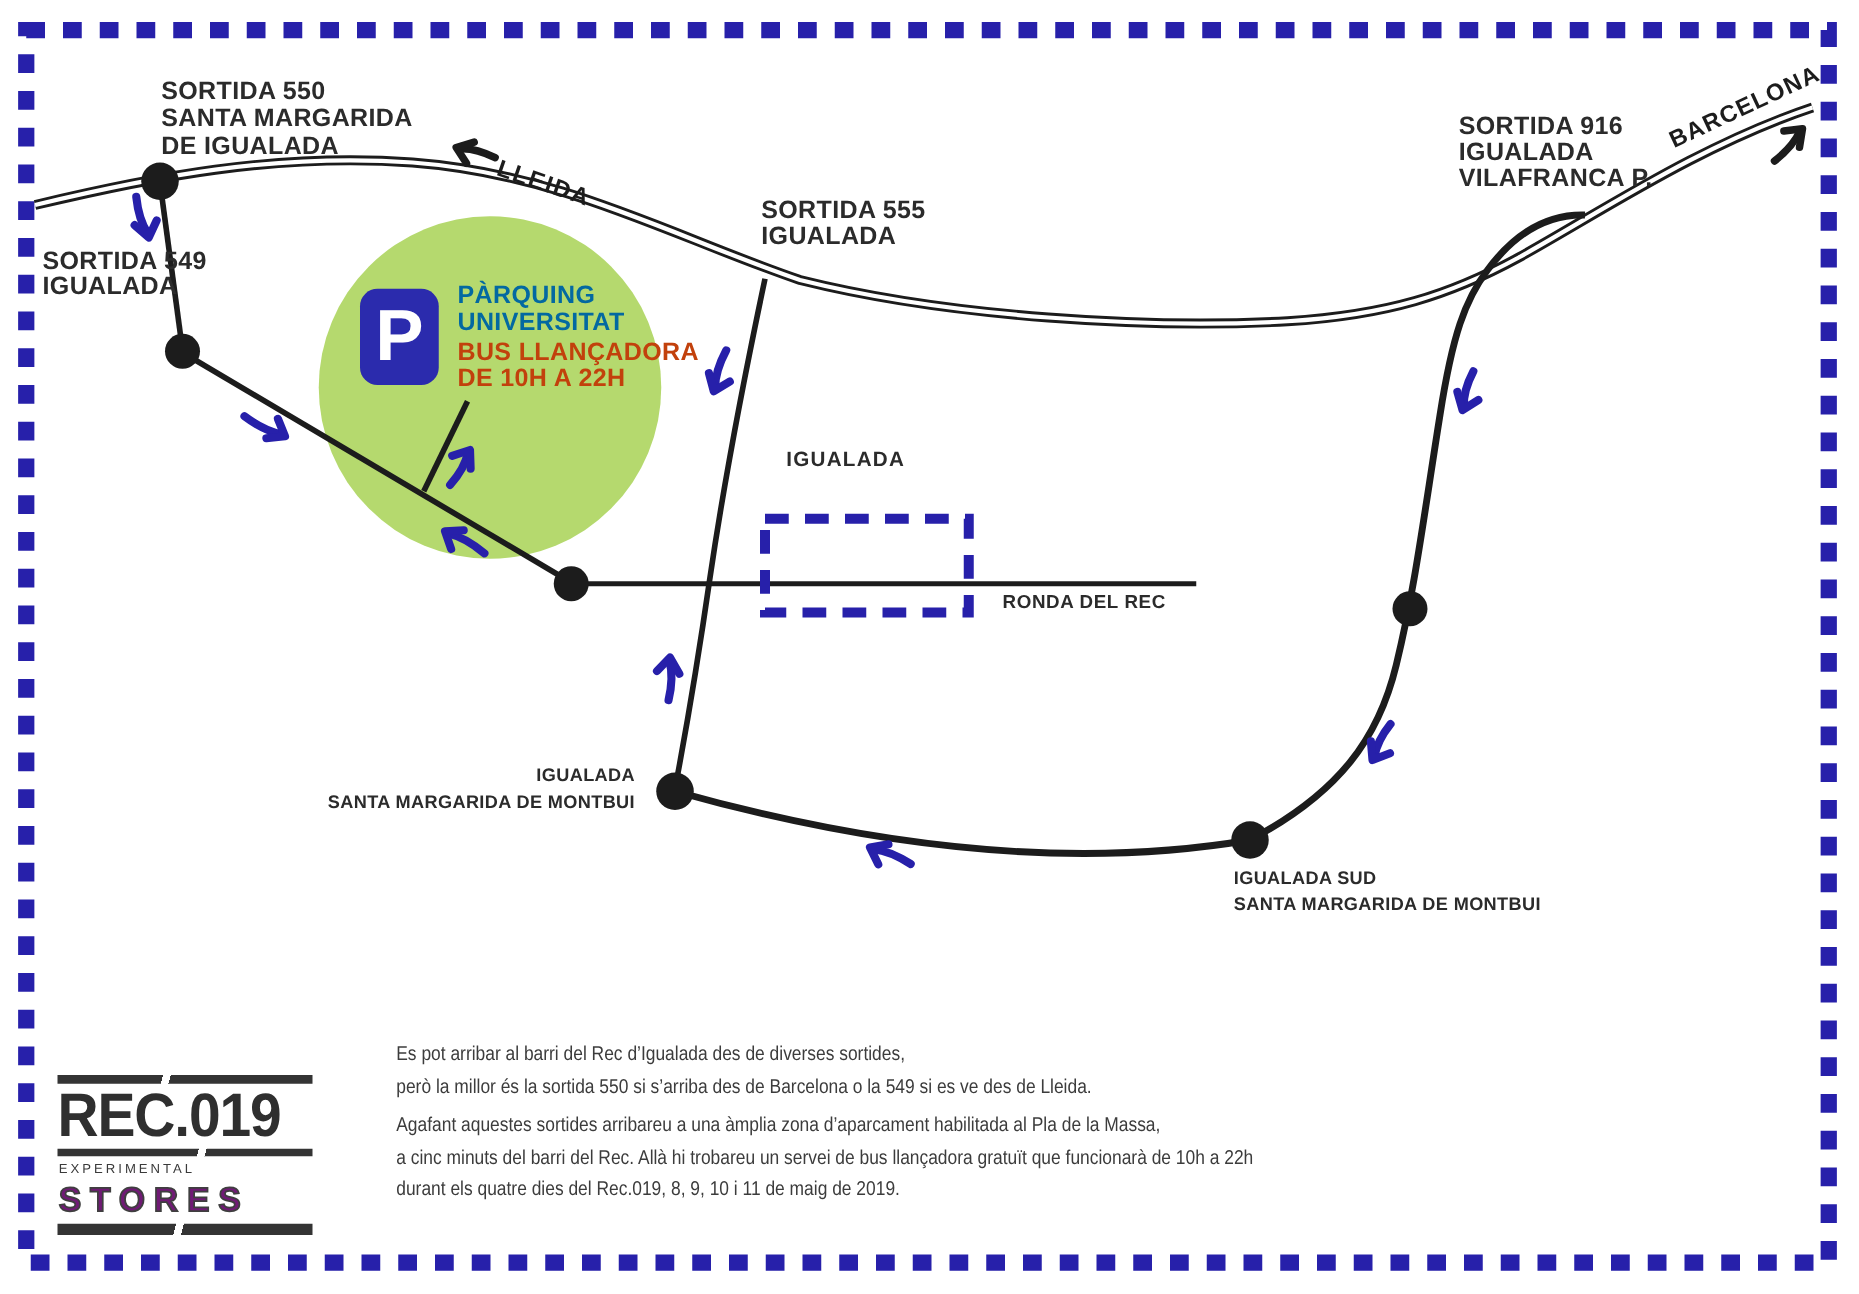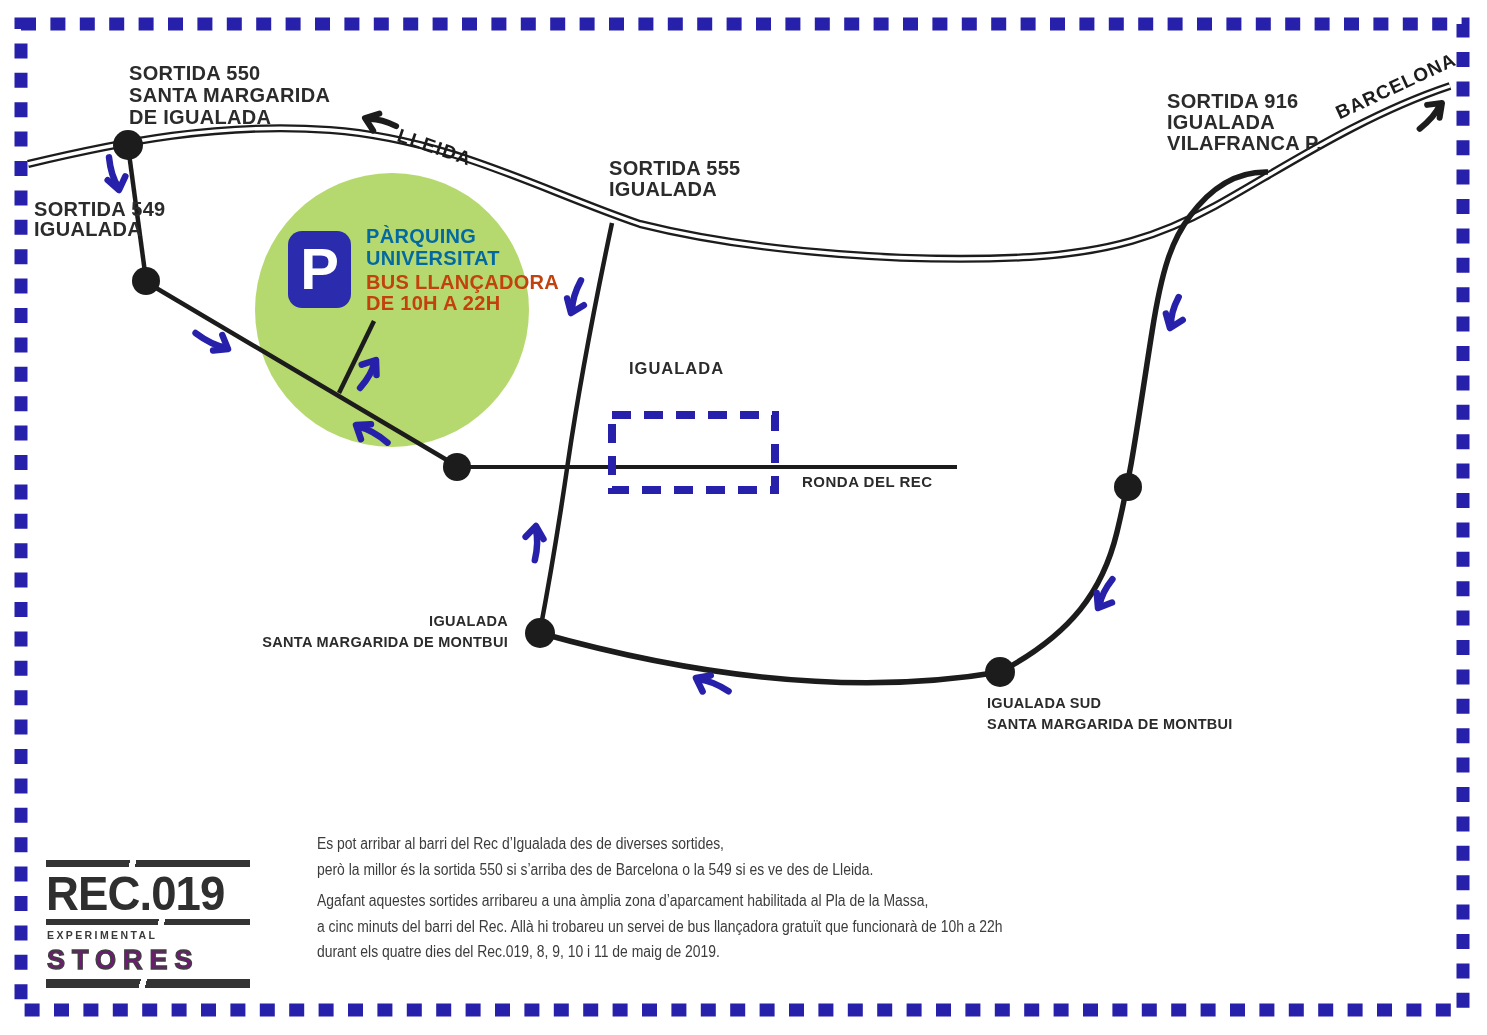--- a/index.html
+++ b/index.html
@@ -35,21 +35,21 @@
   .logo-bar{background:#343434;}
   .bar1{height:7px;background:linear-gradient(105deg,#343434 0 41%,#fff 41% 44%,#343434 44% 100%);}
   .bar2{height:6px;background:linear-gradient(105deg,#343434 0 55%,#fff 55% 58%,#343434 58% 100%);}
   .bar3{height:9px;background:linear-gradient(105deg,#343434 0 46%,#fff 46% 49%,#343434 49% 100%);}
   .logo-name{
     font-size:49px;font-weight:bold;color:#2f2f2f;letter-spacing:-1px;
     line-height:50px;margin:1px 0 1px 0;transform:scaleX(0.93);transform-origin:0 50%;
     white-space:nowrap;
   }
   .logo-exp{
-    font-size:10.5px;font-weight:bold;letter-spacing:2.4px;color:#3a3a3a;
+    font-size:10.5px;font-weight:normal;letter-spacing:2.4px;color:#3a3a3a;
     margin:4px 0 6px 1px;white-space:nowrap;
   }
   .logo-stores{
     font-size:27px;font-weight:bold;letter-spacing:7px;line-height:26px;
     color:#701a75;-webkit-text-stroke:1.4px #3f3f3f;
     margin:0 0 6px 1px;white-space:nowrap;
   }
   
   .description{
     position:absolute;left:317px;top:831px;color:#3c3c3c;font-size:16px;

